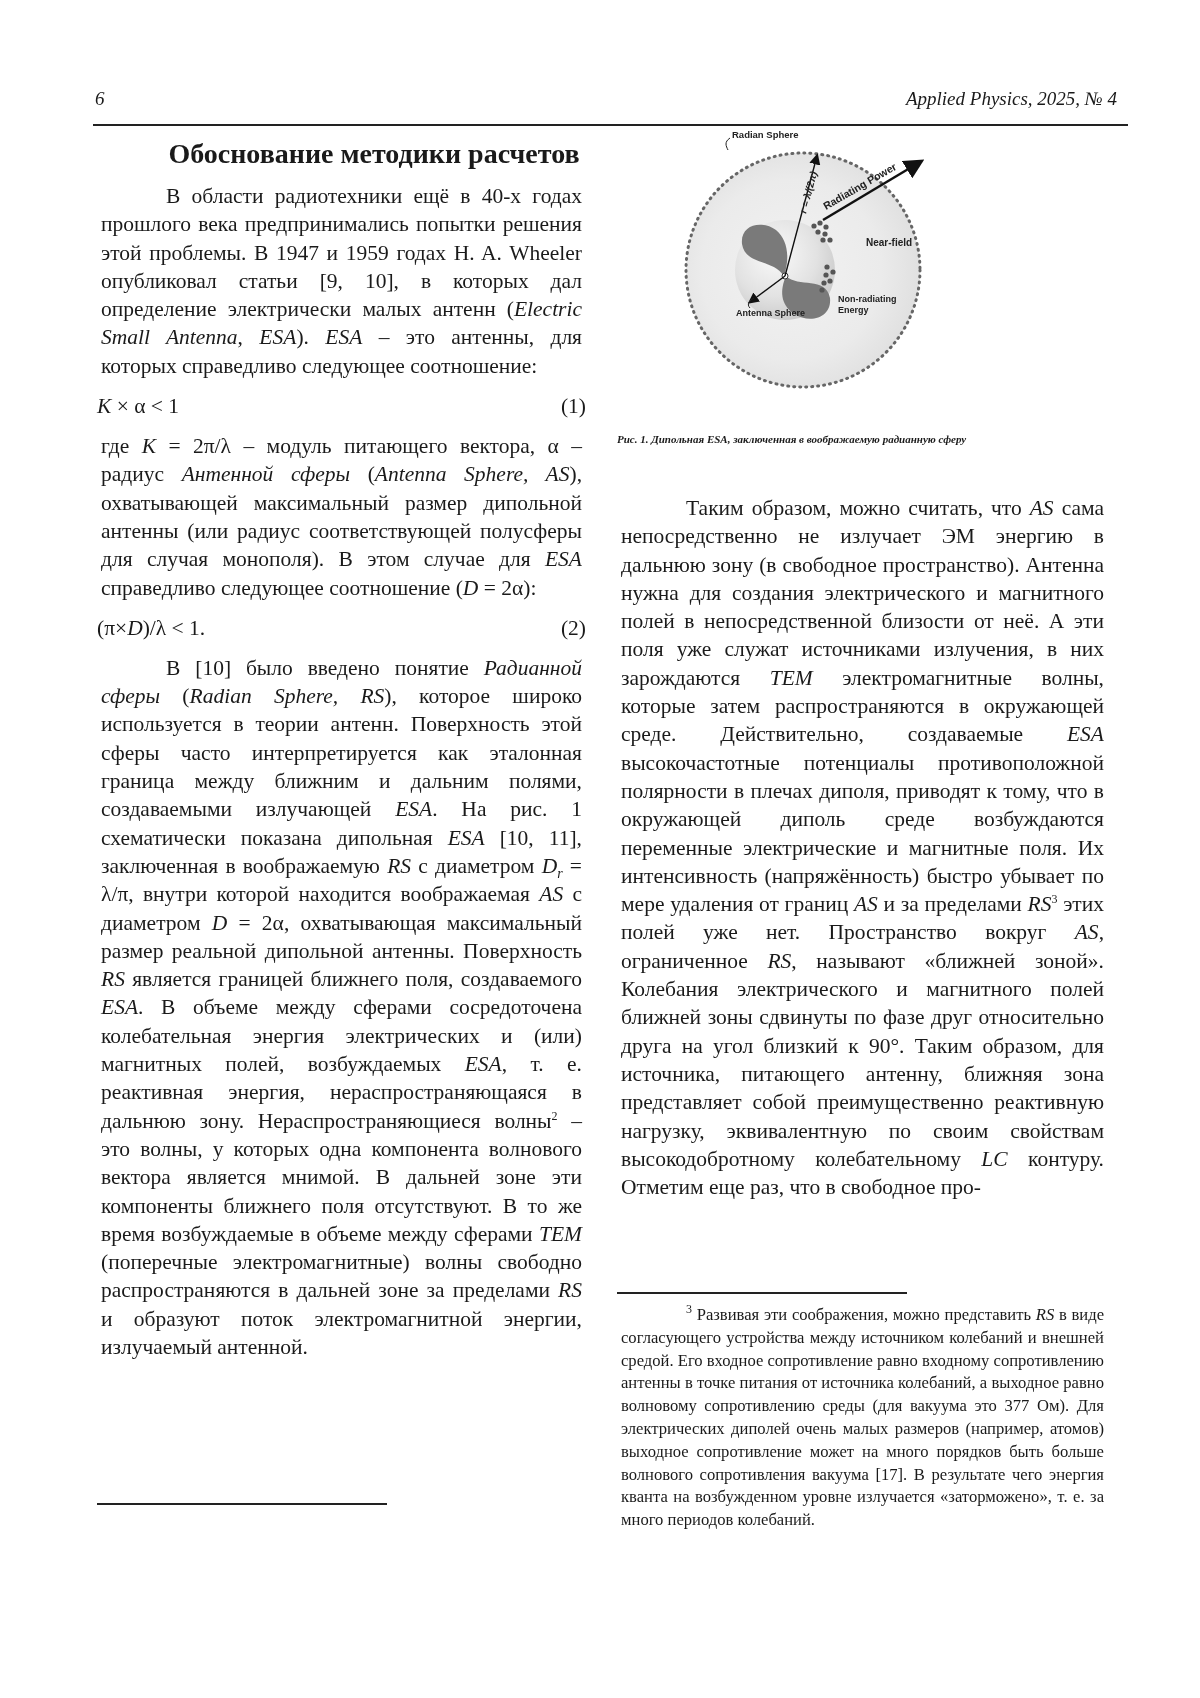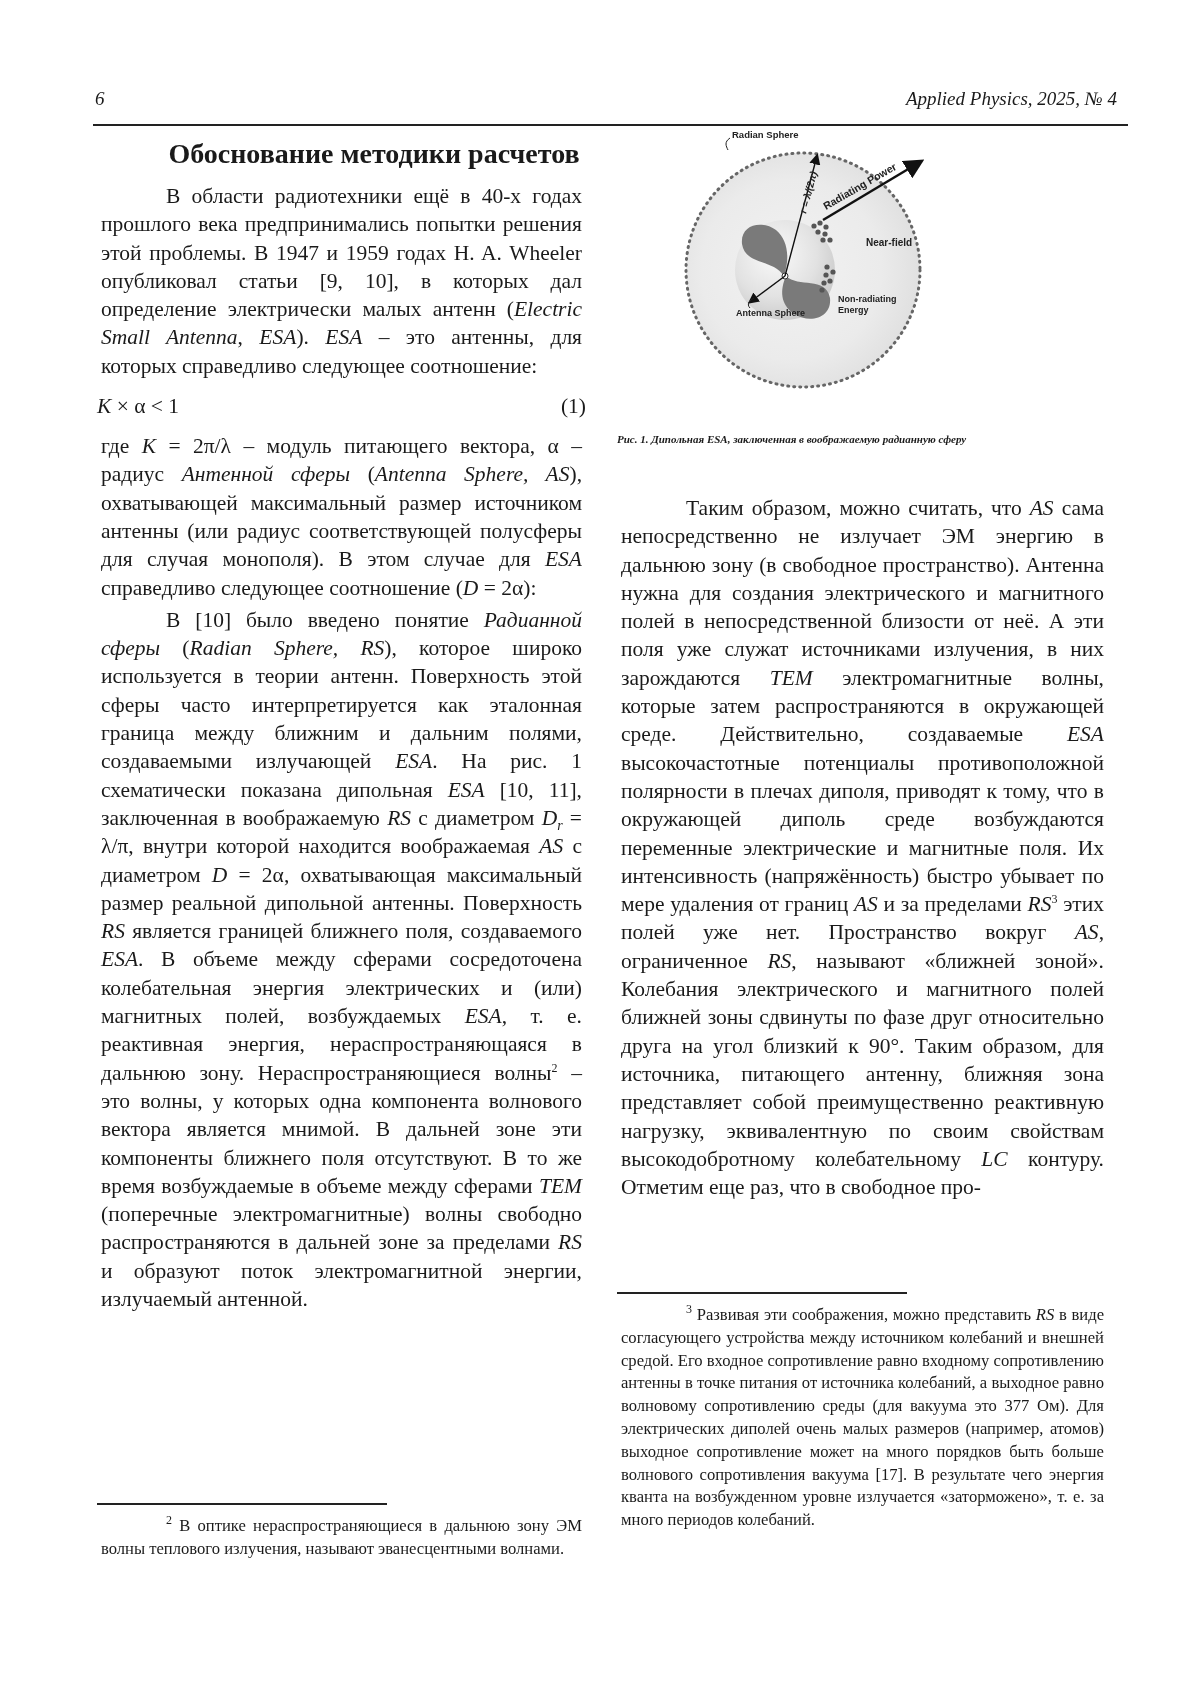--- a/index.html
+++ b/index.html
@@ -39,29 +39,32 @@
 <div class="col col-left">
   <h2 class="heading">Обоснование методики расчетов</h2>
 
   <p class="indent"><span>В области радиотехники ещё в 40-х годах прошлого века предпринимались попытки решения этой проблемы. В 1947 и 1959 годах H. A. Wheeler опубликовал статьи [9, 10], в которых дал определение электрически малых антенн (</span><i>Electric Small Antenna</i><span>, </span><i>ESA</i><span>). </span><i>ESA</i><span> – это антенны, для которых справедливо следующее соотношение:</span></p>
 
   <div class="eq">
     <span class="eq-body"><i>K</i><span> × α &lt; 1</span></span>
     <span class="eq-num">(1)</span>
   </div>
 
-  <p><span>где </span><i>K</i><span> = 2π/λ – модуль питающего вектора, α – радиус </span><i>Антенной сферы</i><span> (</span><i>Antenna Sphere, AS</i><span>), охватывающей максимальный размер источником антенны (или радиус соответствующей полусферы для случая монополя). В этом случае для </span><i>ESA</i><span> справедливо следующее соотношение (</span><i>D</i><span> = 2α):</span></p>
+  <p><span>где </span><i>K</i><span> = 2π/λ – модуль питающего вектора, α – радиус </span><i>Антенной сферы</i><span> (</span><i>Antenna Sphere, AS</i><span>), охватывающей максимальный размер дипольной антенны (или радиус соответствующей полусферы для случая монополя). В этом случае для </span><i>ESA</i><span> справедливо следующее соотношение (</span><i>D</i><span> = 2α):</span></p>
 
+  <div class="eq">
+    <span class="eq-body"><span>(π×</span><i>D</i><span>)/λ &lt; 1.</span></span>
+    <span class="eq-num">(2)</span>
+  </div>
 
   <p class="indent"><span>В [10] было введено понятие </span><i>Радианной сферы</i><span> (</span><i>Radian Sphere, RS</i><span>), которое широко используется в теории антенн. Поверхность этой сферы часто интерпретируется как эталонная граница между ближним и дальним полями, создаваемыми излучающей </span><i>ESA</i><span>. На рис. 1 схематически показана дипольная </span><i>ESA</i><span> [10, 11], заключенная в воображаемую </span><i>RS</i><span> с диаметром </span><i>D</i><sub><i>r</i></sub><span> = λ/π, внутри которой находится воображаемая </span><i>AS</i><span> с диаметром </span><i>D</i><span> = 2α, охватывающая максимальный размер реальной дипольной антенны. Поверхность </span><i>RS</i><span> является границей ближнего поля, создаваемого </span><i>ESA</i><span>. В объеме между сферами сосредоточена колебательная энергия электрических и (или) магнитных полей, возбуждаемых </span><i>ESA</i><span>, т. е. реактивная энергия, нераспространяющаяся в дальнюю зону. Нераспространяющиеся волны</span><sup>2</sup><span> – это волны, у которых одна компонента волнового вектора является мнимой. В дальней зоне эти компоненты ближнего поля отсутствуют. В то же время возбуждаемые в объеме между сферами </span><i>TEM</i><span> (поперечные электромагнитные) волны свободно распространяются в дальней зоне за пределами </span><i>RS</i><span> и образуют поток электромагнитной энергии, излучаемый антенной.</span></p>
 </div>
 
 <div class="fn-left">
   <div class="fn-rule"></div>
-  <p class="footnote indent" style="margin-top:10px"><sup>2</sup><span> В оптике нераспространяющиеся в дальнюю зону ЭМ волны теплового излучения, называют эванесцентными волнами.</span></p>
 </div>
 
 <div class="figure">
   <svg width="300" height="290" viewBox="0 0 300 290">
     <defs>
       <radialGradient id="nearGrad" cx="0.45" cy="0.5" r="0.55">
         <stop offset="0" stop-color="#f2f2f2"></stop>
         <stop offset="0.7" stop-color="#ebebeb"></stop>
         <stop offset="1" stop-color="#e0e0e0"></stop>
       </radialGradient>

